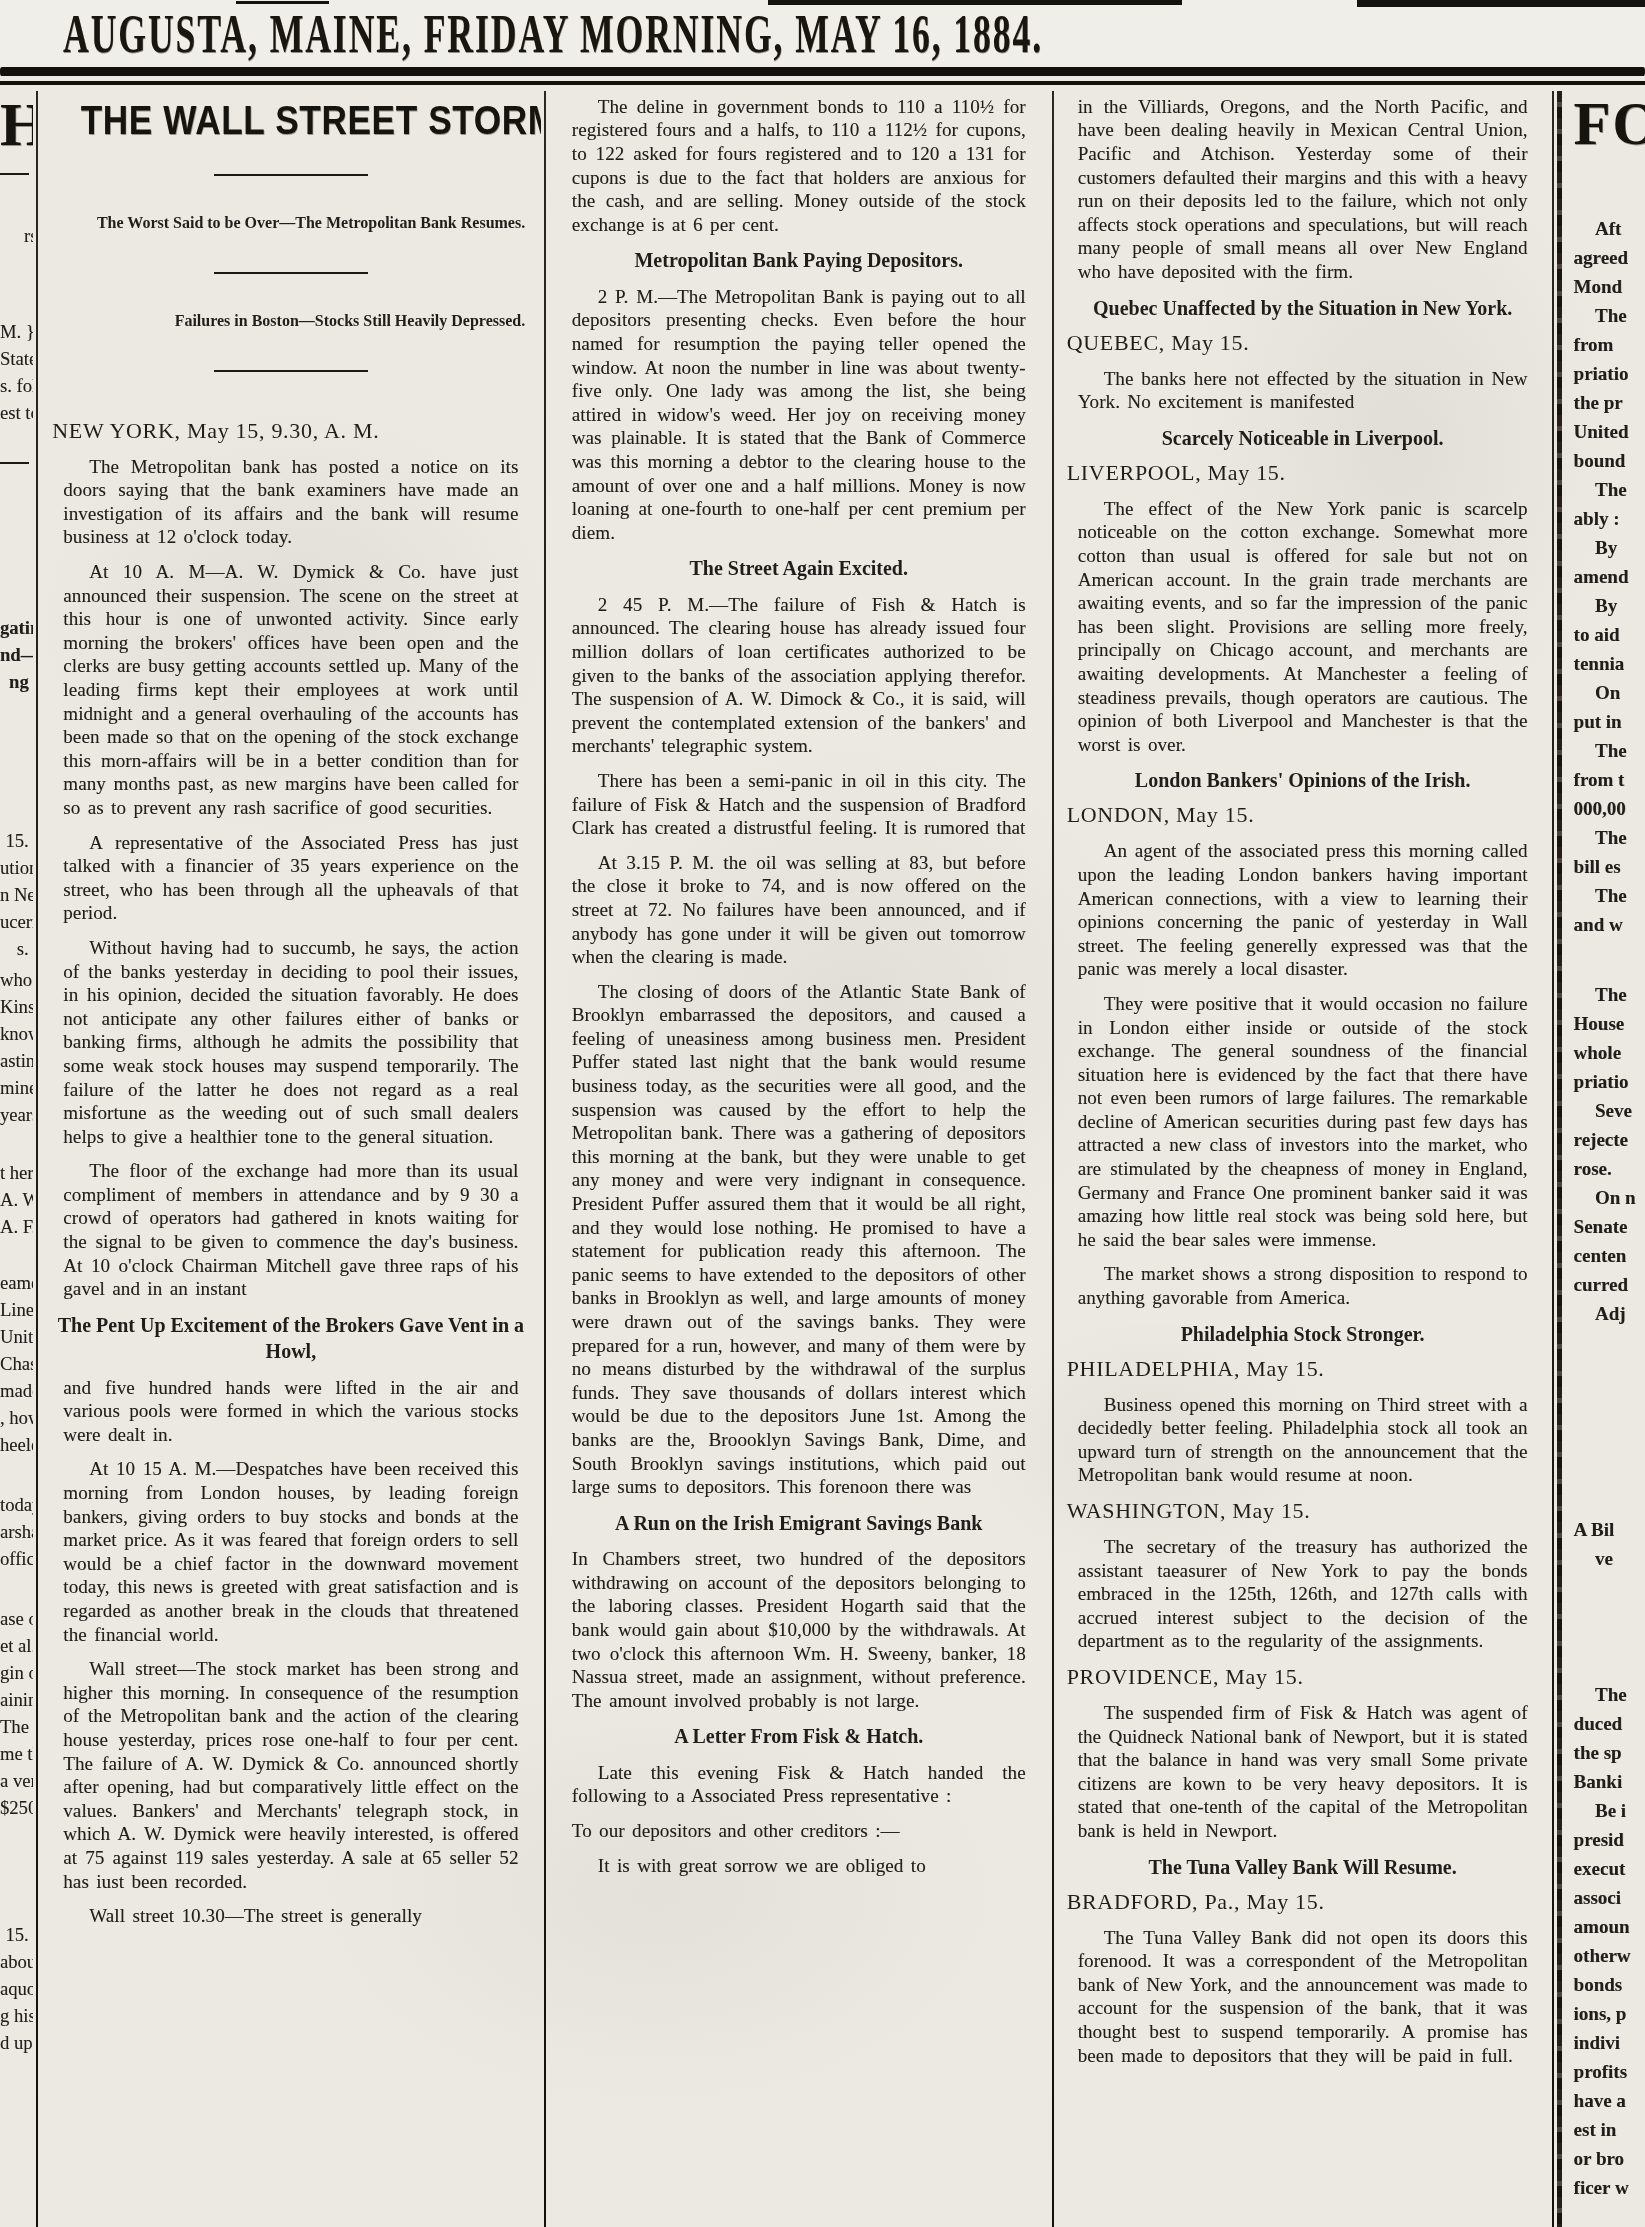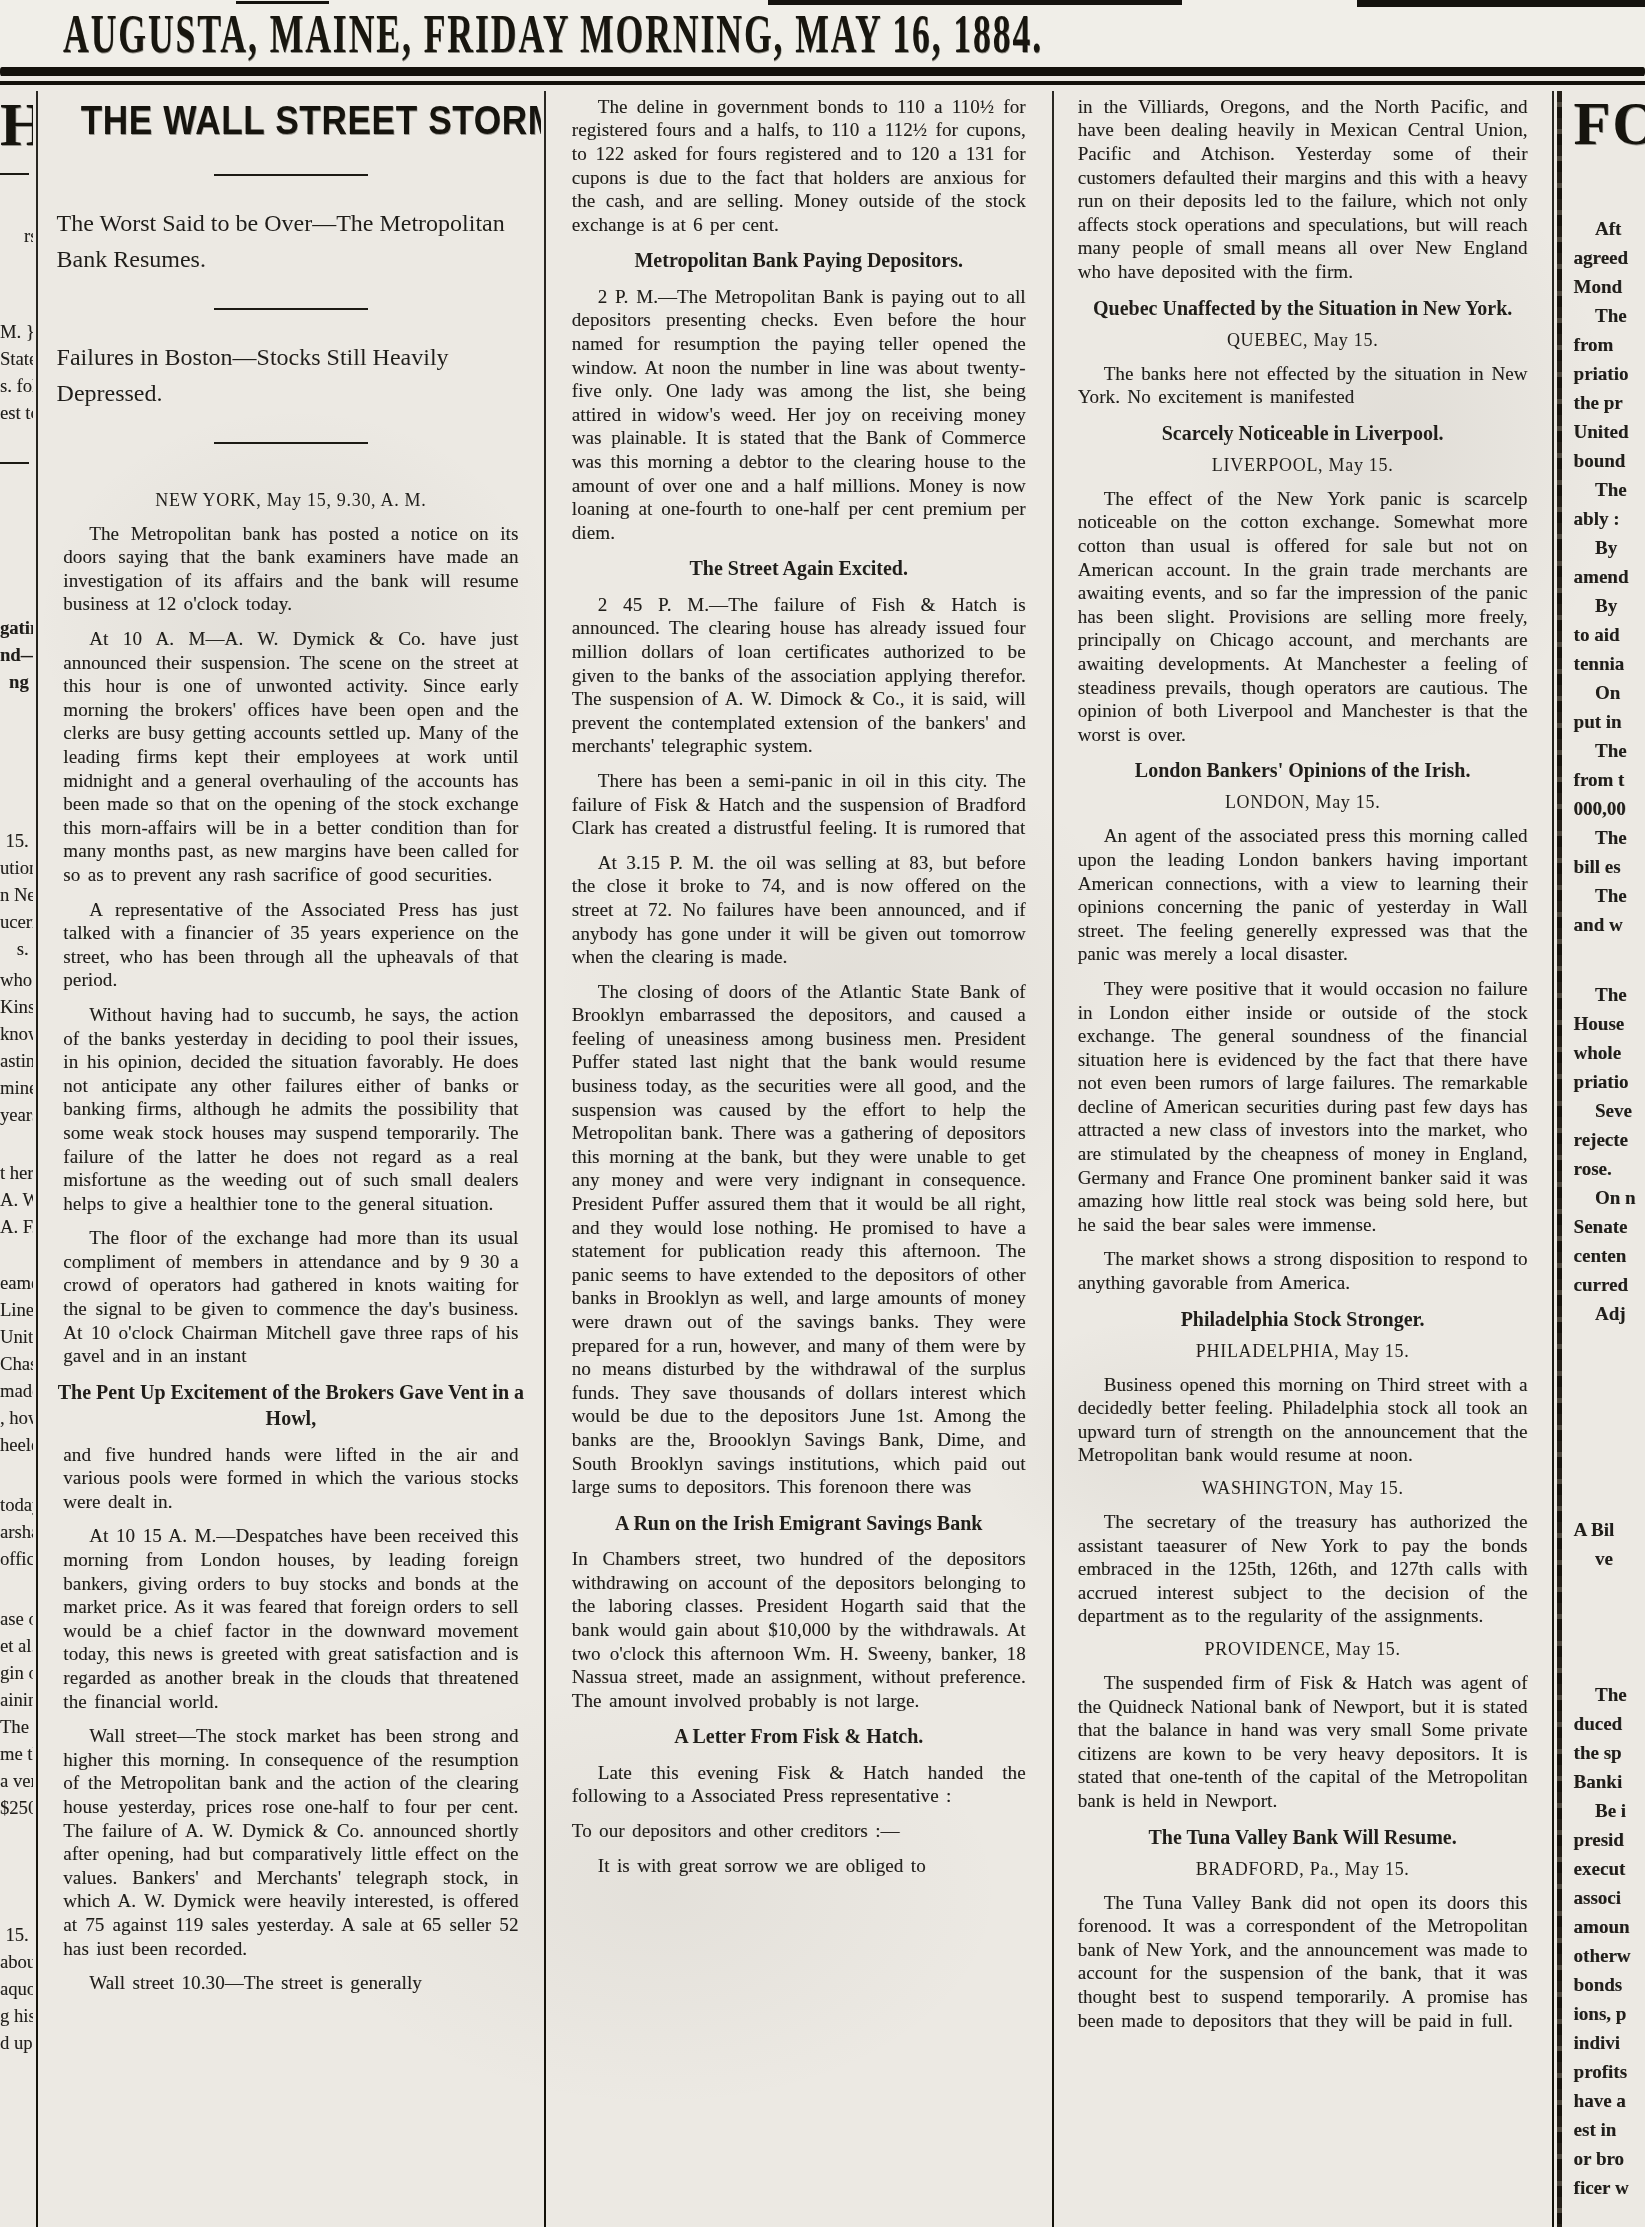--- a/index.html
+++ b/index.html
@@ -44,22 +44,22 @@
   .col-main-2{width:500px;padding:0 12px;}
   .col-main-3{width:492px;padding:0 10px;}
   .col-edge-right{flex:1;padding:4.3px 0 0 10px;font-size:19px;font-weight:bold;line-height:29px;}
   .headline{
     font-family:"Liberation Sans","DejaVu Sans",sans-serif;font-weight:bold;
     font-size:40px;text-align:center;letter-spacing:0.7px;margin-top:7.1px;
     transform:scaleX(0.88);transform-origin:center;white-space:nowrap;
     color:#16140e;text-shadow:0.7px 0.7px 0 rgba(22,20,14,0.4);
   }
   .divider{width:154px;border-top:2.1px solid #1c1a14;margin:31px auto 29px;}
-  .deck{font-size:24px;font-weight:normal;text-align:left;line-height:36px;margin:0 4.3px;}
-  .dateline{text-align:center;font-size:18px;margin:8.6px 0 2.9px;letter-spacing:0.7px;white-space:nowrap;}
+  .deck{font-size:16px;font-weight:bold;text-align:right;line-height:36px;margin:0 4.3px;}
+  .dateline{text-align:left;font-size:22px;margin:8.6px 0 2.9px;letter-spacing:0.7px;white-space:nowrap;}
   .subhead{font-size:20px;font-weight:bold;text-align:center;line-height:26.4px;margin:10px 0 5.7px;}
   .para{
     font-size:19px;line-height:23.6px;text-align:justify;text-indent:26px;margin:11px;
     word-spacing:2.5px;letter-spacing:0.1px;
     text-shadow:0.3px 0.3px 0 rgba(32,30,26,0.35);
   }
   .para.cont{text-indent:0;}
   .frag{white-space:nowrap;text-shadow:0.3px 0.3px 0 rgba(32,30,26,0.35);}
   .frag.bold{font-weight:bold;}
   .frag.indent{padding-left:21.4px;}

